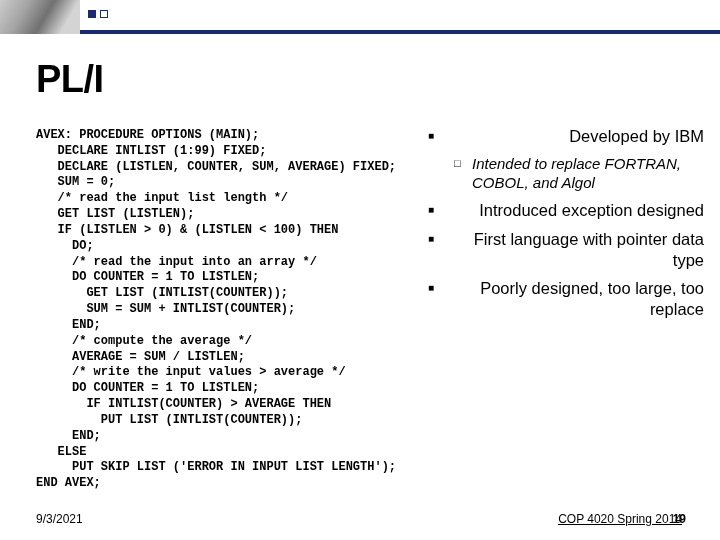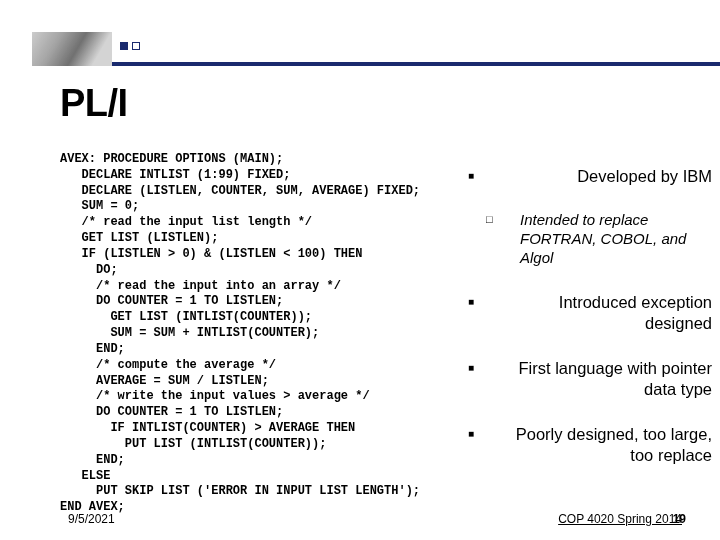--- a/index.html
+++ b/index.html
@@ -1,15 +1,15 @@
 <!DOCTYPE html>
 <html><head>
 <meta charset="utf-8">
 <style>
-  * { margin: 8px; padding: 0; box-sizing: border-box; }
+  * { margin: 0; padding: 0; box-sizing: border-box; }
   body {
     width: 720px;
     height: 540px;
     background: #fff;
     font-family: Arial, Helvetica, sans-serif;
     position: relative;
     overflow: hidden;
   }
   .topband {
     position: absolute;
@@ -159,16 +159,16 @@
     <span class="mk">■</span>
     <span class="tx">First language with pointer data type</span>
   </div>
   <div class="b1">
     <span class="mk">■</span>
     <span class="tx">Poorly designed, too large, too replace</span>
   </div>
 </div>
 
 <div class="footer">
-  <span class="date">9/5/2021</span>
+  <span class="date">9/3/2021</span>
   <span class="course">COP 4020 Spring 2014</span>
   <span class="page">19</span>
 </div>
 
 </body></html>

